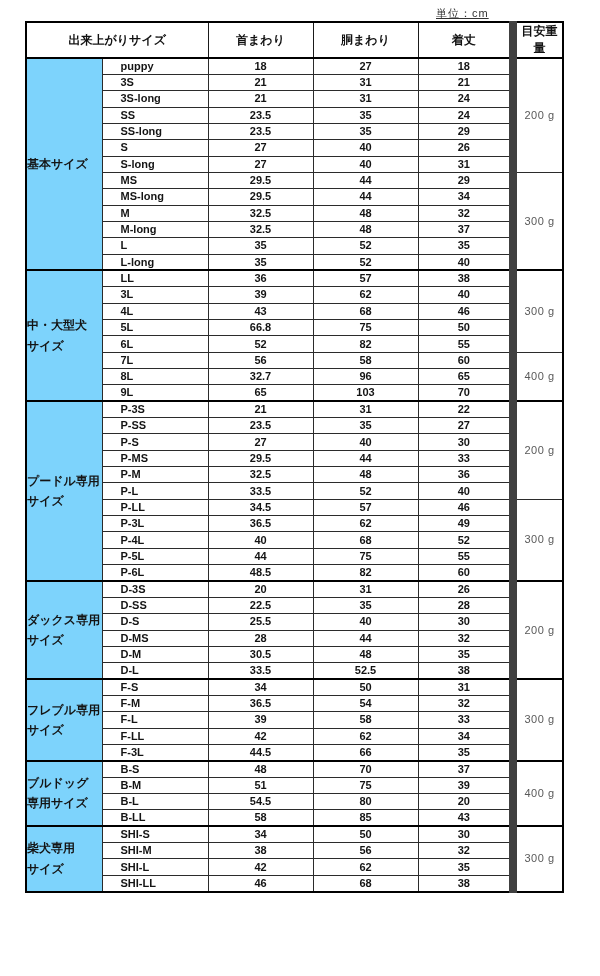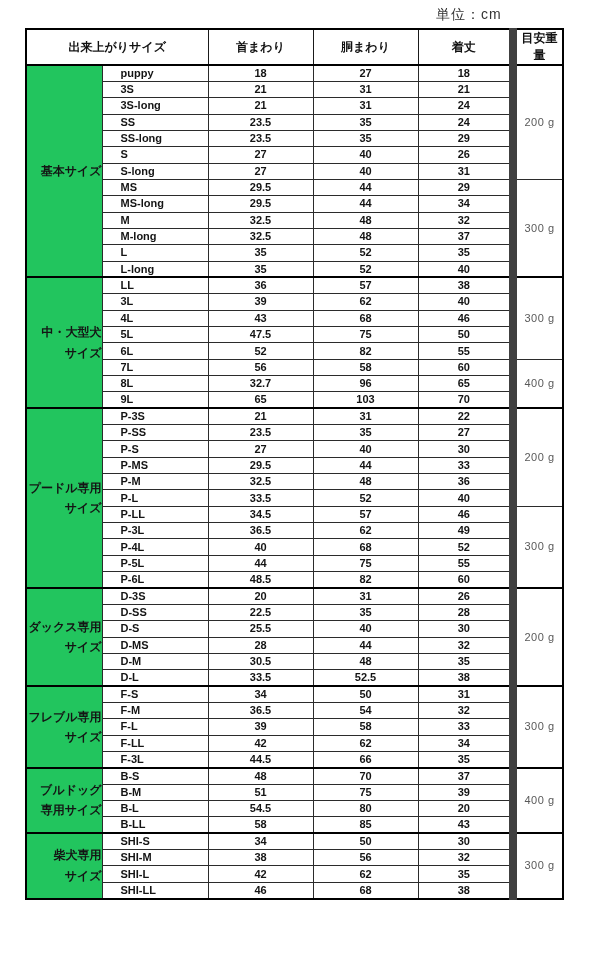--- a/index.html
+++ b/index.html
@@ -7,28 +7,29 @@
   body {
     width: 600px; height: 976px;
     background: #ffffff;
     font-family: "Liberation Sans", "DejaVu Sans", sans-serif;
   }
   .page { position: relative; width: 600px; height: 976px; overflow: hidden; }
 
   .unit-label {
     position: absolute;
     top: 6px; left: 436px;
-    font-size: 14px;
+    font-size: 11px;
     color: #333333;
     letter-spacing: 1px;
+    text-decoration: underline;
   }
 
   table.size-table {
     position: absolute;
-    top: 28px; left: 25px;
+    top: 21px; left: 25px;
     width: 537px;
     border-collapse: collapse;
     table-layout: fixed;
     border: 2px solid #000000;
   }
   col.c-cat    { width: 76px; }
   col.c-name   { width: 106px; }
   col.c-neck   { width: 105px; }
   col.c-body   { width: 105px; }
   col.c-length { width: 95px; }
@@ -51,24 +52,24 @@
     padding: 0;
     font-size: 11px;
     font-weight: bold;
     color: #141414;
     vertical-align: middle;
     line-height: 1;
     overflow: hidden;
     white-space: nowrap;
   }
   td.cat {
-    text-align: right;
+    text-align: left;
     font-size: 12px;
     line-height: 1.7;
-    background: #22c55e;
+    background: #7dd3fc;
   }
   td.size-name { text-align: left; padding-left: 18px; }
   td.num { text-align: center; }
   td.weight, th.wcol {
     border-left: 8px solid #404040;
   }
   td.weight {
     text-align: center;
     font-weight: normal;
     color: #595959;
@@ -199,21 +200,21 @@
           <td class="num">40</td>
         </tr>
         <tr>
           <td class="size-name">4L</td>
           <td class="num">43</td>
           <td class="num">68</td>
           <td class="num">46</td>
         </tr>
         <tr>
           <td class="size-name">5L</td>
-          <td class="num">47.5</td>
+          <td class="num">66.8</td>
           <td class="num">75</td>
           <td class="num">50</td>
         </tr>
         <tr>
           <td class="size-name">6L</td>
           <td class="num">52</td>
           <td class="num">82</td>
           <td class="num">55</td>
         </tr>
         <tr>

